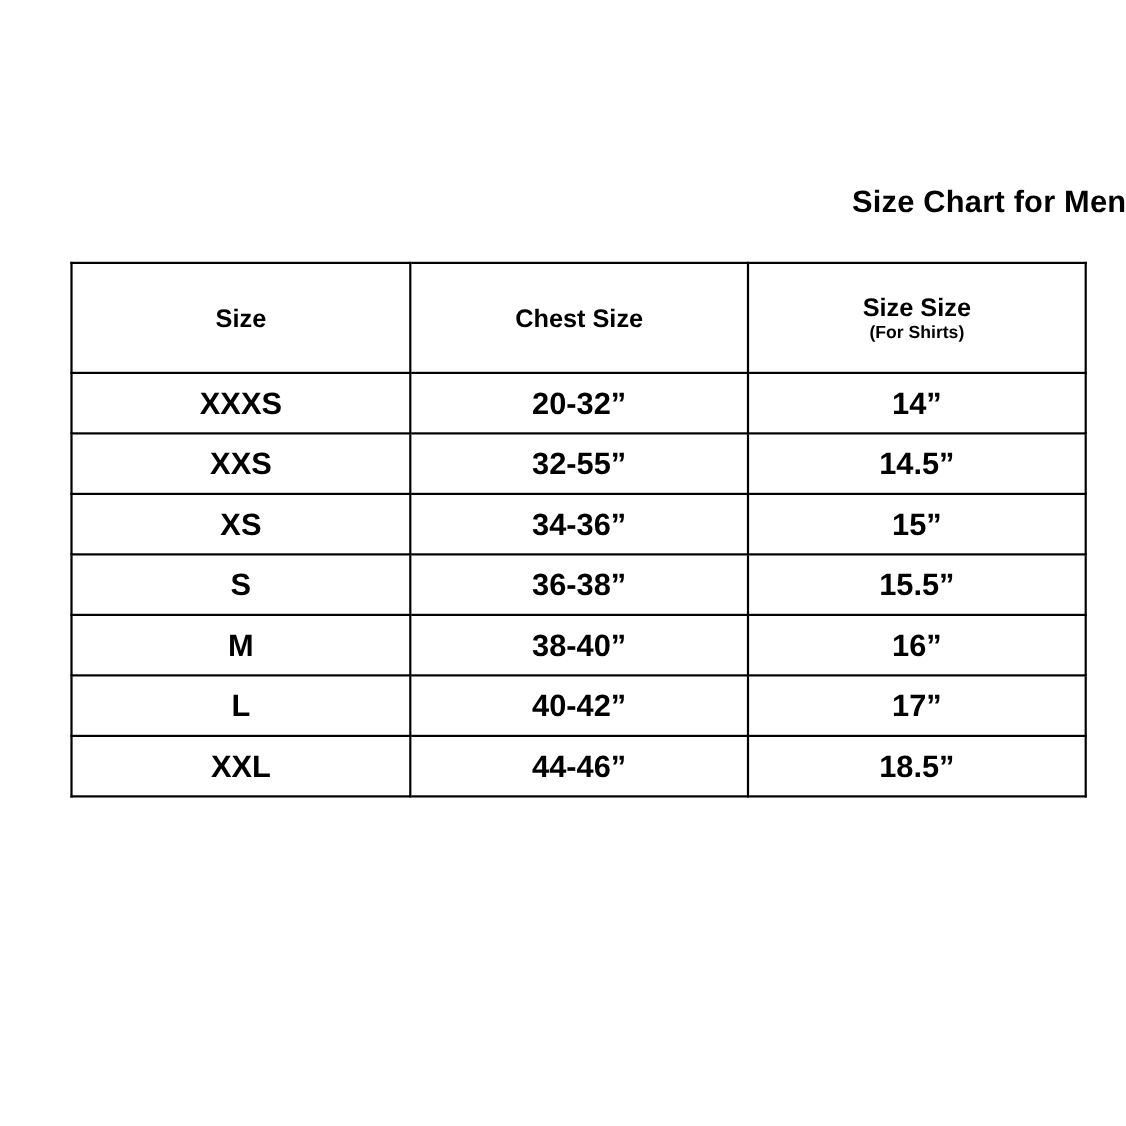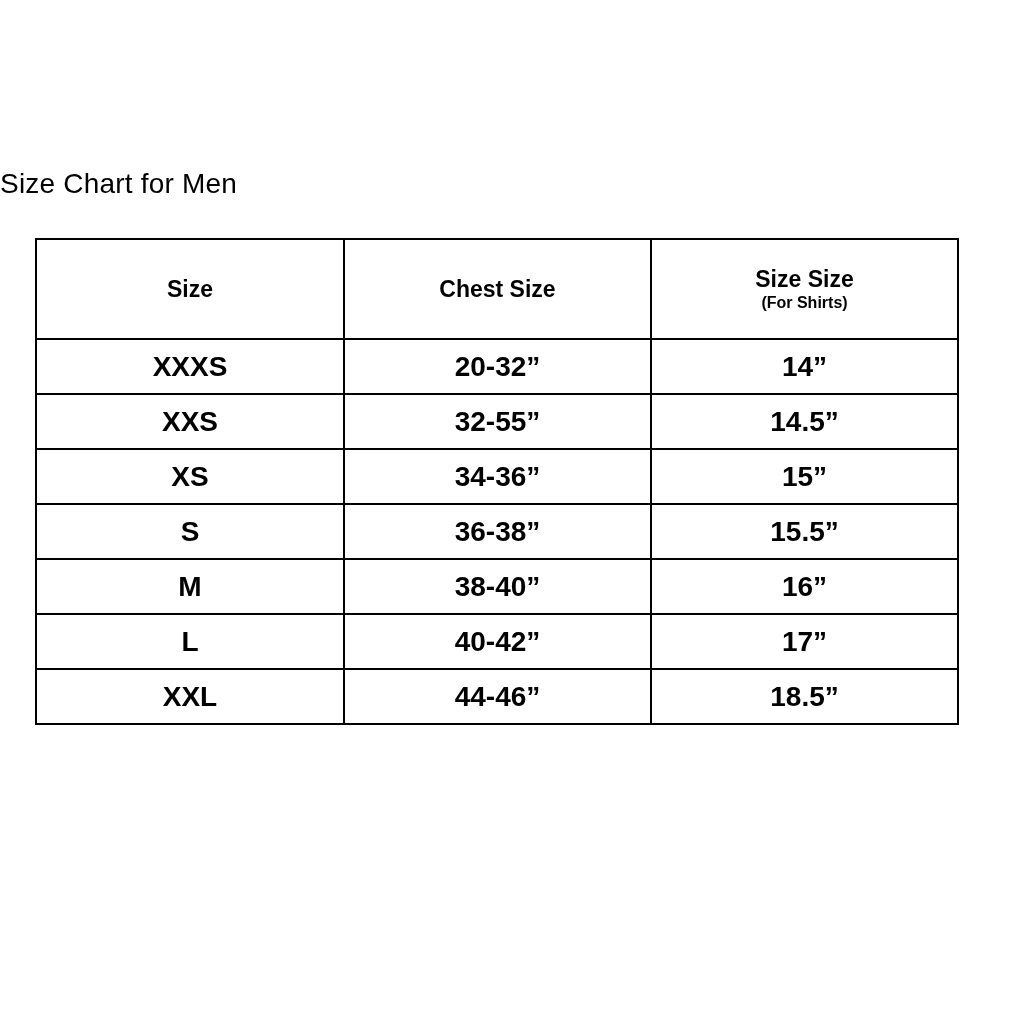--- a/index.html
+++ b/index.html
@@ -20,29 +20,29 @@
     left: 0;
     top: 0;
     width: 1024px;
     height: 1024px;
   }
   .chart-title {
     position: absolute;
     left: 0;
     top: 168px;
     width: 1024px;
-    text-align: left;
+    text-align: right;
     font-size: 28px;
-    font-weight: normal;
+    font-weight: bold;
     letter-spacing: 0.2px;
     color: #000000;
   }
   .size-table {
     position: absolute;
-    left: 35px;
+    left: 64px;
     top: 238px;
     width: 922px;
     border-collapse: collapse;
     table-layout: fixed;
   }
   .size-table td, .size-table th {
     border: 2px solid #000000;
     text-align: center;
     vertical-align: middle;
     font-weight: bold;

